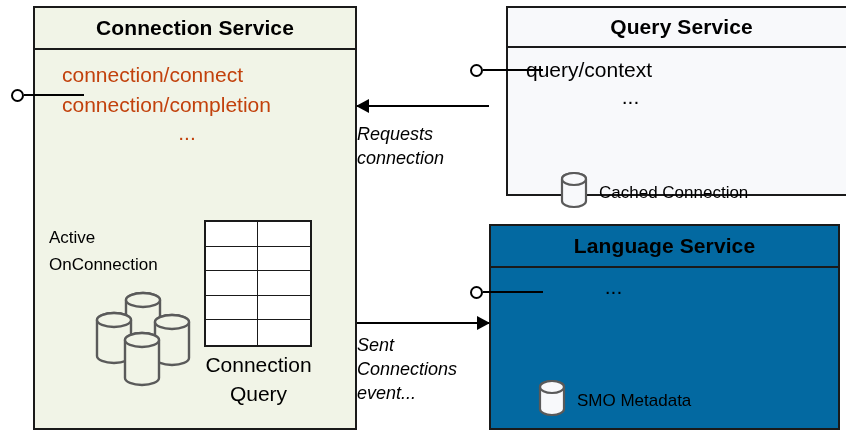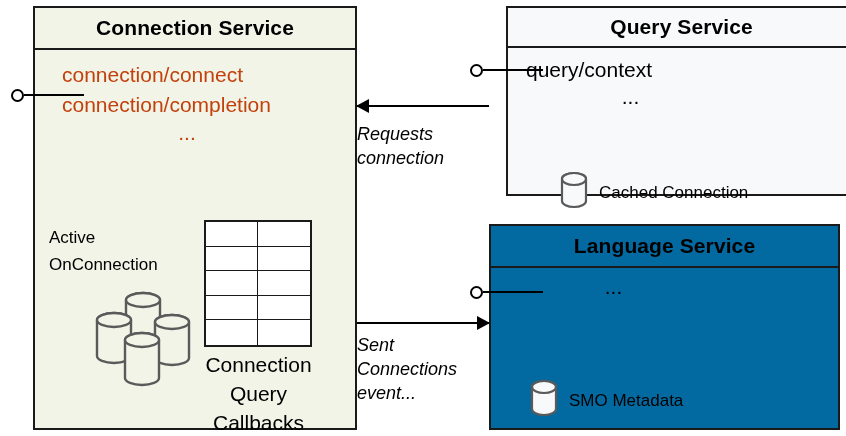--- a/index.html
+++ b/index.html
@@ -165,21 +165,21 @@
     align-items: center;
     gap: 10px;
     font-size: 17px;
     color: #000000;
   }
   #qs-resource {
     left: 51px;
     top: 122px;
   }
   #ls-resource {
-    left: 38px;
+    left: 46px;
     top: 110px;
   }
   .rs-resource .res-text {
     line-height: 27px;
     text-align: center;
   }
 
   
   .lollipop {
     position: absolute;
@@ -288,21 +288,20 @@
         <div class="cell last-col"></div>
         <div class="cell"></div>
         <div class="cell last-col"></div>
         <div class="cell last-row"></div>
         <div class="cell last-col last-row"></div>
       </div>
 
       <div id="cs-callbacks-label">
         <div>Connection</div>
         <div>Query</div>
-        <div>Callbacks</div>
       </div>
 
     </div>
   </div>
 
   <div class="uml-box" id="query-service">
     <div class="uml-header">Query Service</div>
     <div class="uml-body">
       <div class="rs-ops">
         <div>query/context</div>

